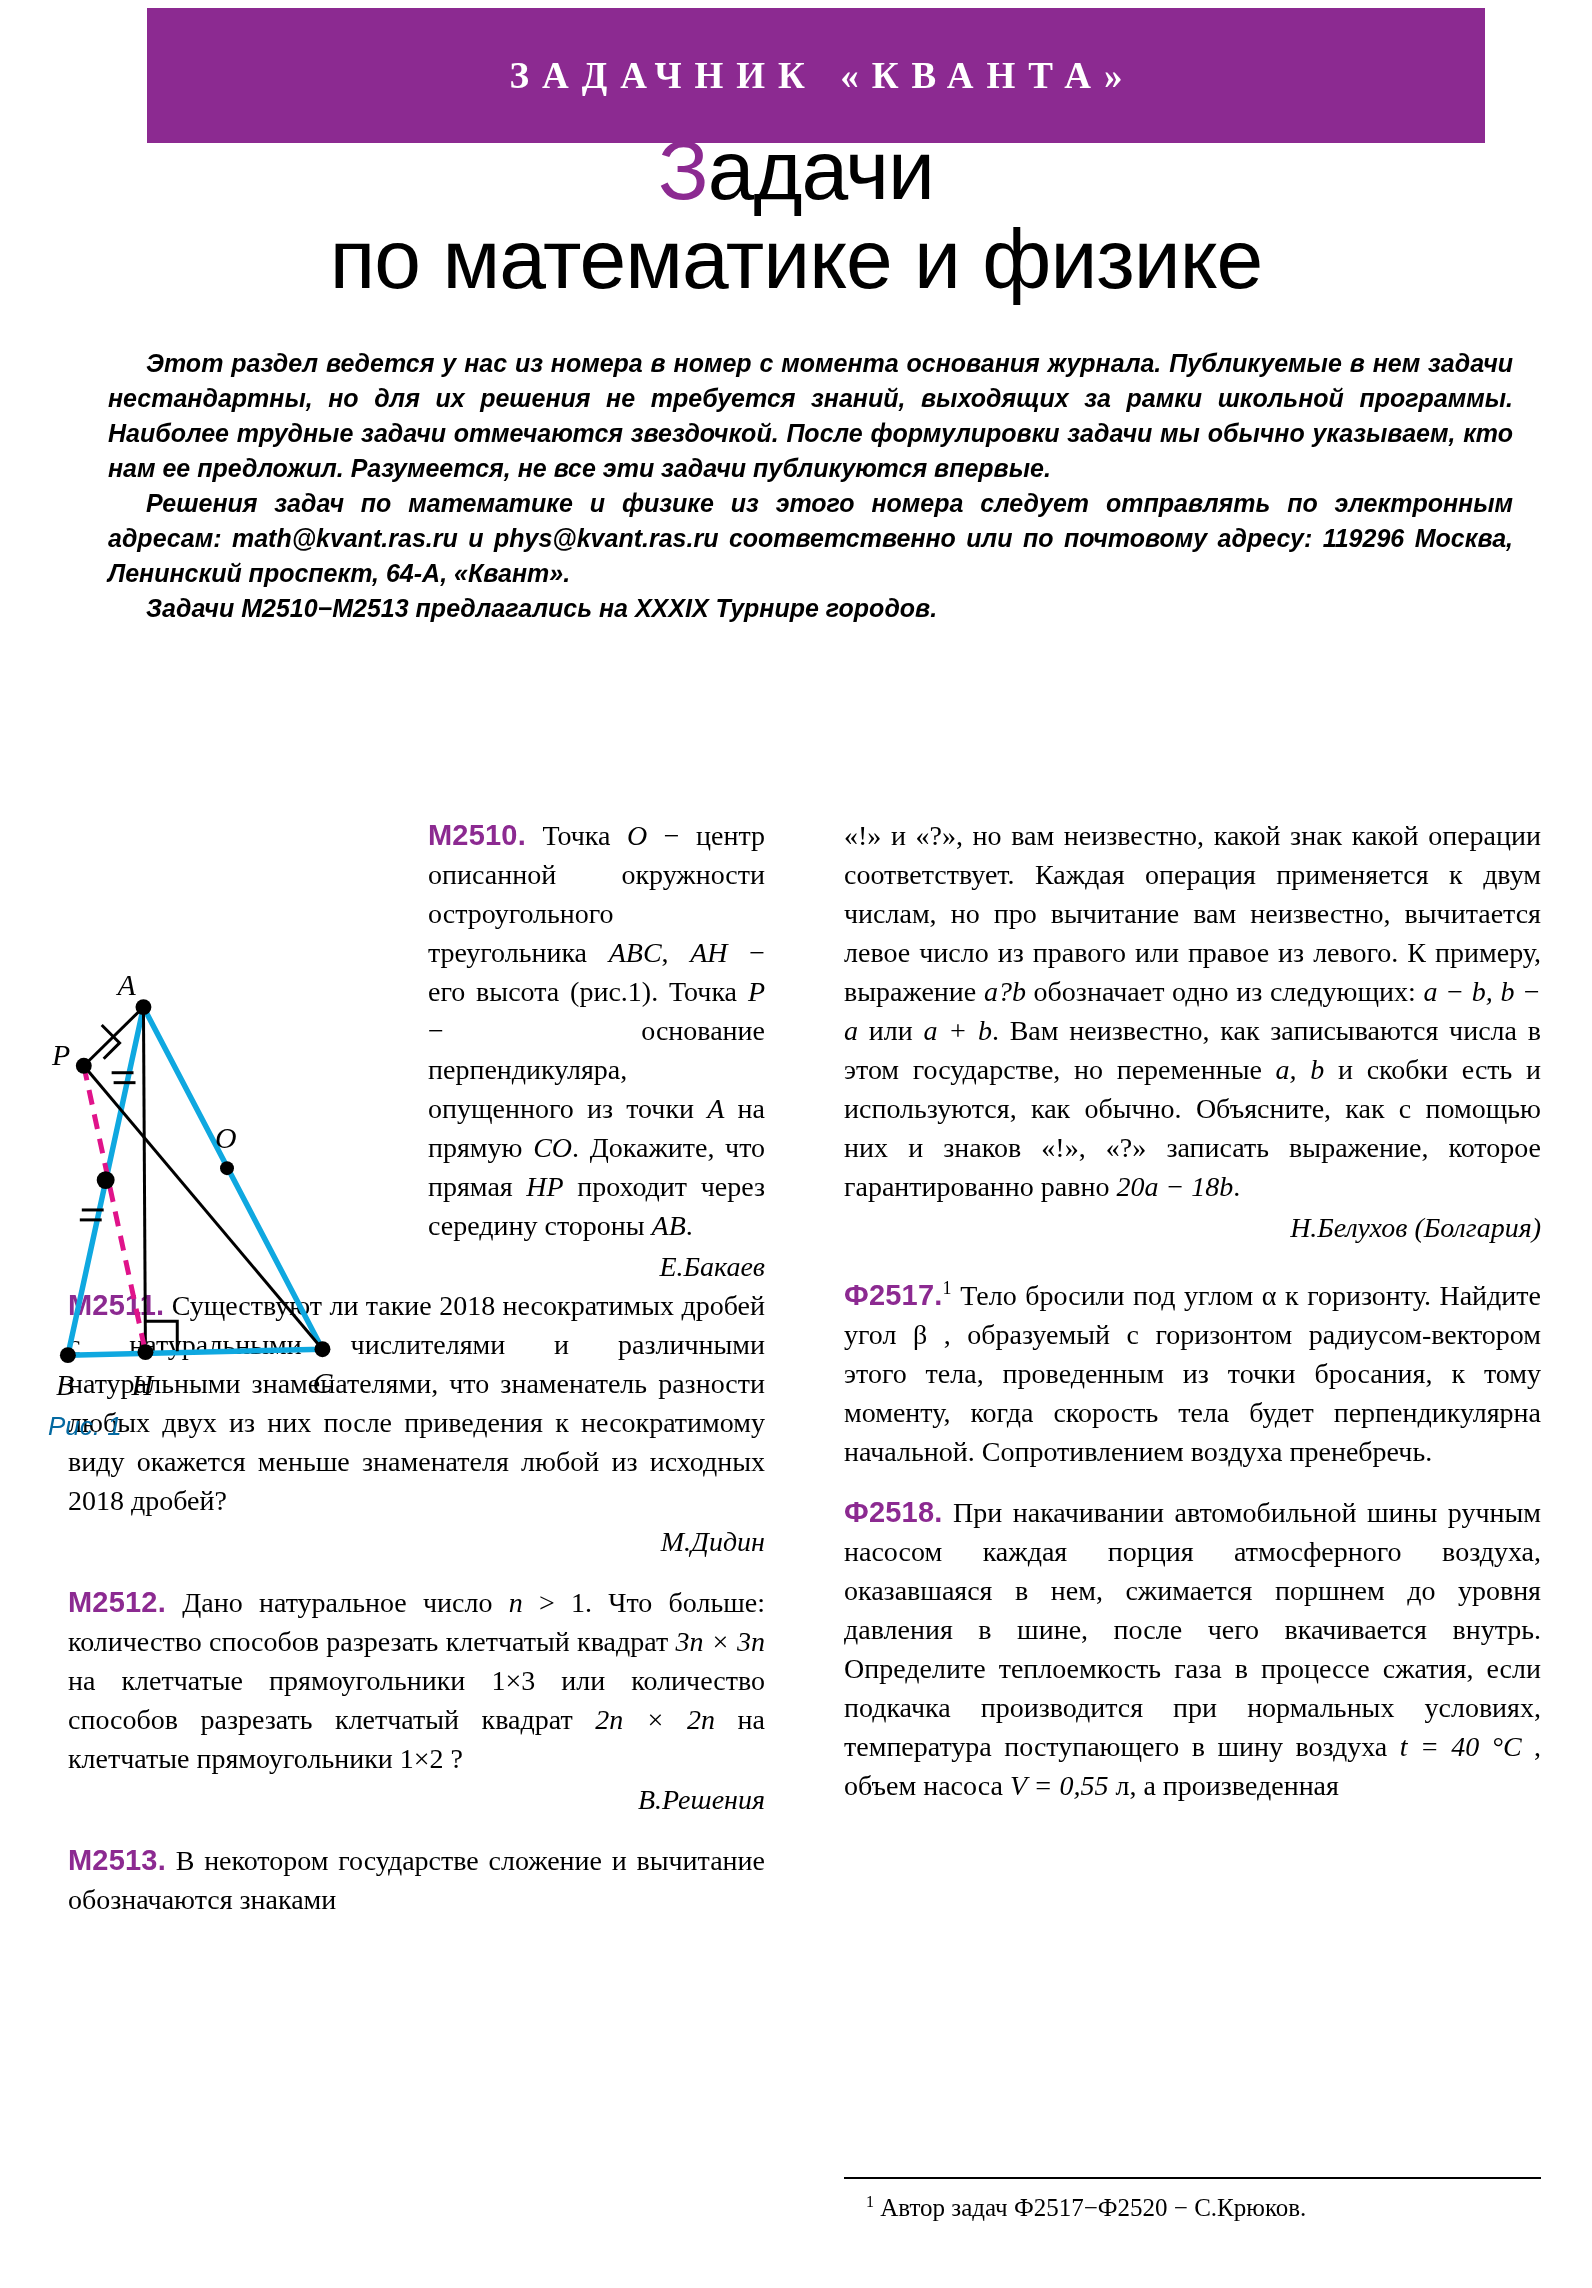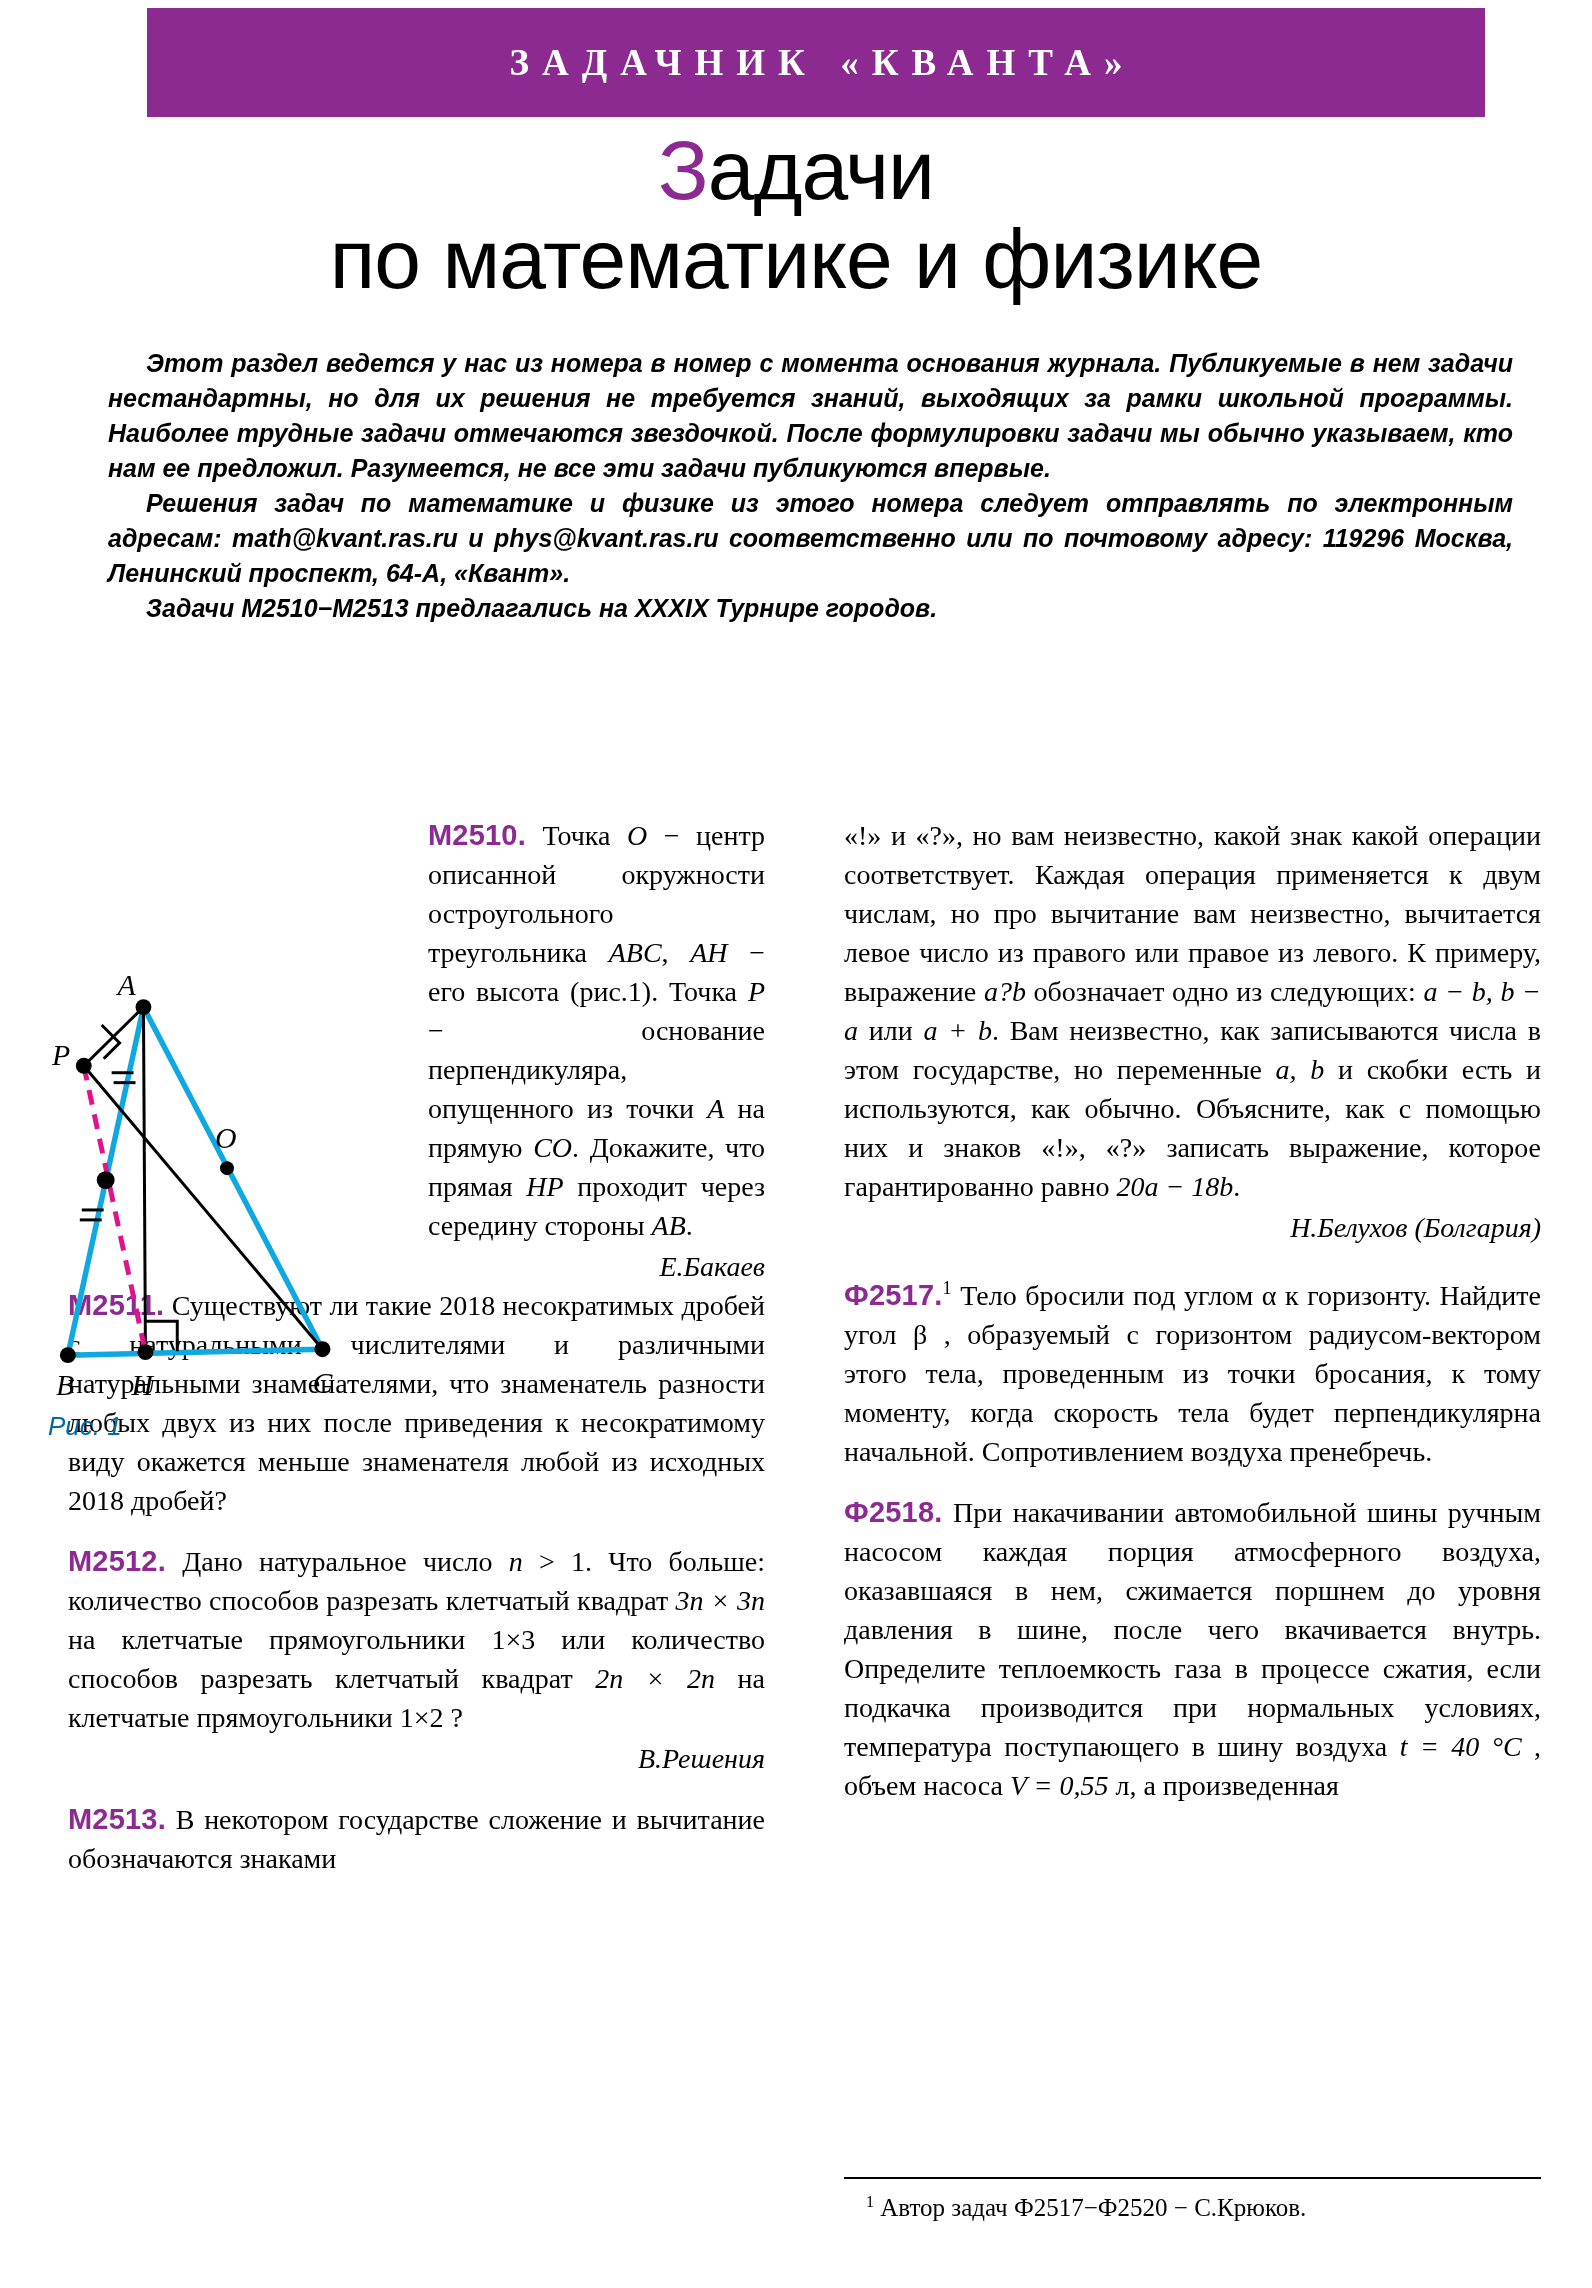--- a/index.html
+++ b/index.html
@@ -16,21 +16,21 @@
     color: #000000;
     overflow: hidden;
   }
 
   
   .banner {
     position: absolute;
     left: 147px;
     top: 8px;
     width: 1338px;
-    height: 109px;
+    height: 135px;
     background: #8C2A91;
     display: flex;
     align-items: center;
     justify-content: center;
   }
   .banner-text {
     color: #ffffff;
     font-family: "Liberation Serif", "DejaVu Serif", serif;
     font-size: 37px;
     font-weight: 700;
@@ -203,20 +203,21 @@
 
   <p>
     <span class="fig-float"></span><span class="tag">M2510.</span>
     <span>Точка </span><span class="mathit">O</span><span> − центр описанной окружности остроугольного треугольника </span><span class="mathit">ABC</span><span>, </span><span class="mathit">AH</span><span> − его высота (рис.1). Точка </span><span class="mathit">P</span><span> − основание перпендикуляра, опущенного из точки </span><span class="mathit">A</span><span> на прямую </span><span class="mathit">CO</span><span>. Докажите, что прямая </span><span class="mathit">HP</span><span> проходит через середину стороны </span><span class="mathit">AB</span><span>.</span>
     <span class="author">Е.Бакаев</span>
   </p>
 
   <p>
     <span class="tag">M2511.</span>
     <span>Существуют ли такие 2018 несократимых дробей с натуральными числителями и различными натуральными знаменателями, что знаменатель разности любых двух из них после приведения к несократимому виду окажется меньше знаменателя любой из исходных 2018 дробей?</span>
+    <span class="author">М.Дидин</span>
   </p>
 
   <p class="p-gap">
     <span class="tag">M2512.</span>
     <span>Дано натуральное число </span><span class="mathit">n</span><span> &gt; 1. Что больше: количество способов разрезать клетчатый квадрат </span><span class="mathit">3n × 3n</span><span> на клетчатые прямоугольники </span><span>1×3</span><span> или количество способов разрезать клетчатый квадрат </span><span class="mathit">2n × 2n</span><span> на клетчатые прямоугольники </span><span>1×2</span><span> ?</span>
     <span class="author">В.Решения</span>
   </p>
 
   <p class="p-gap">
     <span class="tag">M2513.</span>

